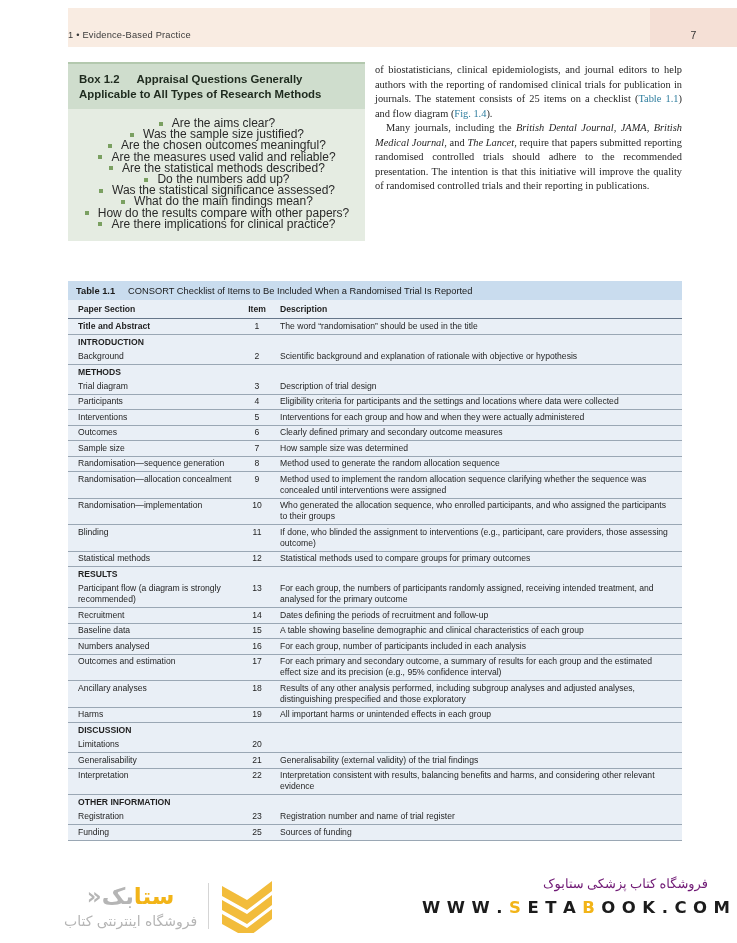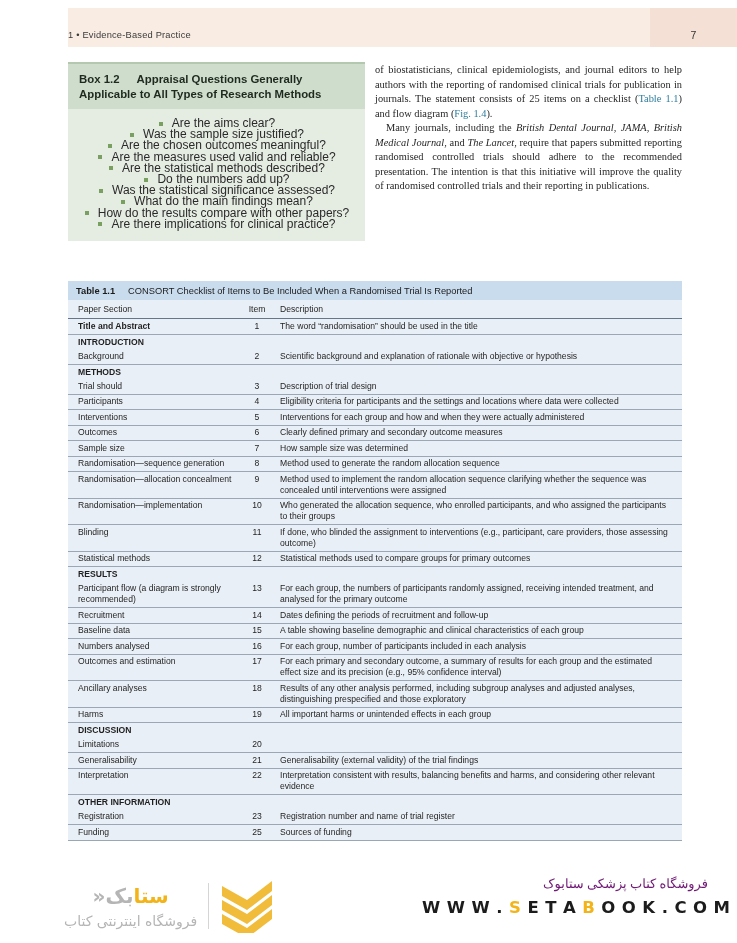--- a/index.html
+++ b/index.html
@@ -36,31 +36,31 @@
   .seg-link{color:var(--link);}
   .seg-italic{font-style:italic;}
 
   
   .consort-table{position:absolute;left:68px;top:281px;width:614px;height:580px;overflow:hidden;}
   .table-caption{height:19px;background:var(--table-head-bg);display:flex;align-items:center;
     padding-left:8px;font-size:9.3px;color:#1b1b1b;}
   .table-caption .t-label{font-weight:bold;margin-right:13px;}
   .table-grid{background:var(--table-body-bg);font-size:8.6px;line-height:11px;color:#1f1f1f;}
   .t-row{display:grid;grid-template-columns:156px 34px 1fr;column-gap:6px;padding:1.5px 14px 2px 10px;}
-  .t-head{font-weight:normal;padding-top:4px;padding-bottom:3px;border-bottom:1px solid var(--row-line-dark);}
+  .t-head{font-weight:bold;padding-top:4px;padding-bottom:3px;border-bottom:1px solid var(--row-line-dark);}
   .t-item{border-bottom:1px solid var(--row-line);}
   .t-section{font-weight:bold;padding-top:2px;padding-bottom:1.5px;}
   .c-item{text-align:center;}
   .c-section.bold{font-weight:bold;}
 
   
   .footer{position:absolute;left:0;bottom:0;width:737px;height:73px;background:#fff;}
   .logo-left{position:absolute;left:64px;top:9px;display:flex;align-items:center;gap:11px;}
   .wordmark-block{display:flex;flex-direction:column;align-items:center;}
-  .wordmark{font-family:"DejaVu Sans",sans-serif;font-size:20px;line-height:26px;font-weight:bold;direction:rtl;}
+  .wordmark{font-family:"DejaVu Sans",sans-serif;font-size:23px;line-height:26px;font-weight:bold;direction:rtl;}
   .wm-yellow{color:var(--accent-yellow);}
   .wm-gray{color:var(--logo-gray);}
   .logo-subtitle{font-family:"DejaVu Sans",sans-serif;font-size:14px;color:var(--logo-gray);margin-top:4px;direction:rtl;}
   .logo-divider{width:1px;height:46px;background:#d5d5d5;}
   .store-block{position:absolute;right:7px;top:6px;text-align:right;}
   .store-name{font-family:Liberation Serif, serif;font-size:13px;color:#701a75;direction:rtl;padding-right:22px;}
   .footer-url{margin-top:6px;font-size:16.5px;font-weight:bold;color:#1c1c1c;font-family:"DejaVu Sans",sans-serif;}
   .footer-url span{margin-left:6.5px;}
   .footer-url span.accent{color:var(--accent-yellow);}
 </style>
@@ -152,21 +152,21 @@
           <div class="c-section">Background</div>
           <div class="c-item">2</div>
           <div class="c-desc">Scientific background and explanation of rationale with objective or hypothesis</div>
         </div>
         <div class="t-row t-section">
           <div class="c-section">METHODS</div>
           <div class="c-item"></div>
           <div class="c-desc"></div>
         </div>
         <div class="t-row t-item">
-          <div class="c-section">Trial should</div>
+          <div class="c-section">Trial diagram</div>
           <div class="c-item">3</div>
           <div class="c-desc">Description of trial design</div>
         </div>
         <div class="t-row t-item">
           <div class="c-section">Participants</div>
           <div class="c-item">4</div>
           <div class="c-desc">Eligibility criteria for participants and the settings and locations where data were collected</div>
         </div>
         <div class="t-row t-item">
           <div class="c-section">Interventions</div>

